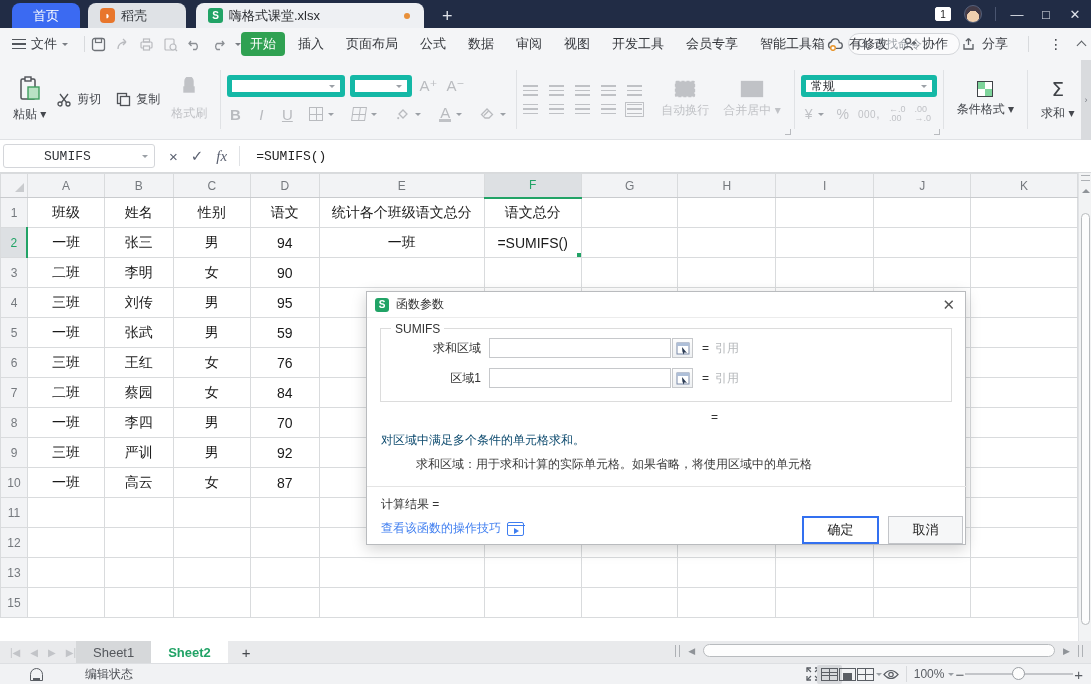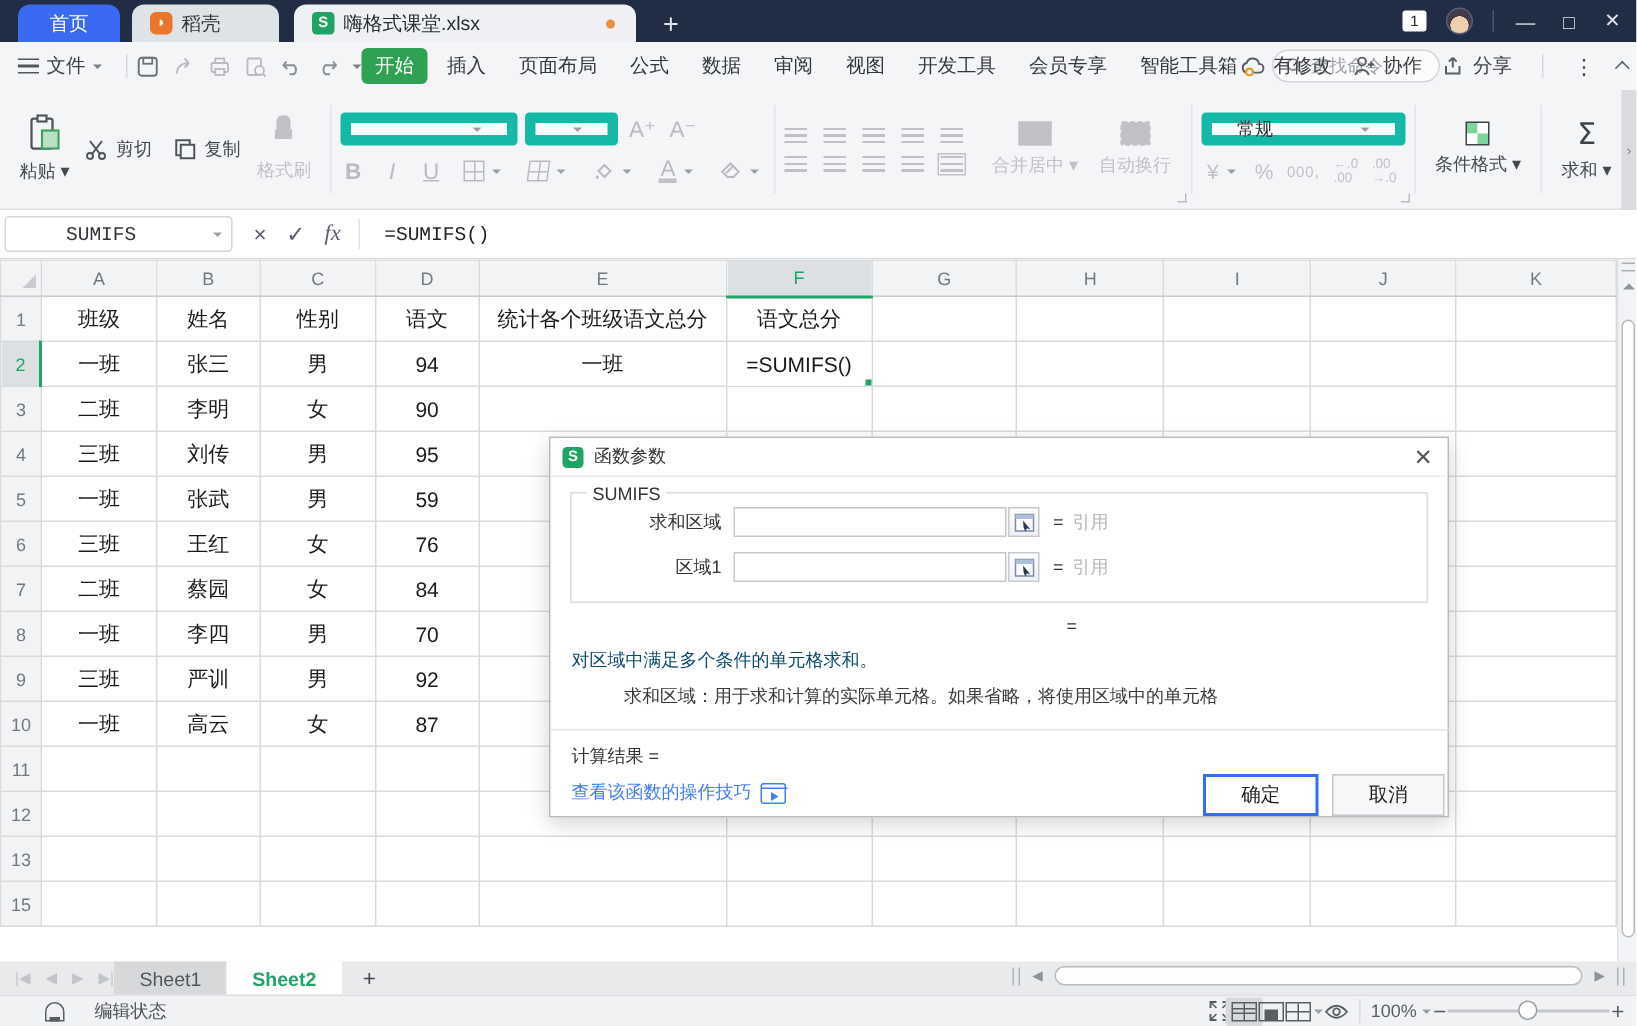--- a/index.html
+++ b/index.html
@@ -41,21 +41,21 @@
 .chev-up{width:7px;height:7px;border-left:1.5px solid #5a5e64;border-top:1.5px solid #5a5e64;transform:rotate(45deg);margin-top:3px}
 
 
 .ribbon{position:absolute;left:0;top:60px;width:1091px;height:80px;background:#f4f5f7;border-bottom:1px solid #e0e2e5;display:flex;align-items:stretch;font-size:12px;color:#45484e}
 .rgroup{display:flex;align-items:center;padding:0 6px;position:relative}
 .rdiv{width:1px;background:#e0e2e5;margin:10px 0}
 .bigbtn{display:flex;flex-direction:column;align-items:center;justify-content:center;gap:4px;padding:0 7px;height:68px}
 .bigbtn .lbl{white-space:nowrap}
 .smbtn{display:flex;align-items:center;gap:5px;padding:2px 4px;white-space:nowrap}
 .disabled,.disabled *{color:#c0c2c6!important;fill:#c0c2c6!important;stroke:#c0c2c6!important}
-.combo{height:22px;border:7px solid #14b8a6;border-radius:3px;background:#fff;display:flex;align-items:center;justify-content:space-between;padding:0 17px;color:#2f3237}
+.combo{height:22px;border:5px solid #14b8a6;border-radius:3px;background:#fff;display:flex;align-items:center;justify-content:space-between;padding:0 5px;color:#2f3237}
 .dcaret{width:0;height:0;border:3.5px solid transparent;border-top-color:#9ba0a6;margin-top:3px}
 .fontrow{display:flex;align-items:center;gap:5px}
 .fmtcol{display:flex;flex-direction:row;gap:7px;justify-content:space-between}
 .fmtrow{display:flex;align-items:center;gap:10px}
 .bi{font-size:15px;color:#b9bbbf;width:16px;text-align:center}
 .lines-ic{width:15px;height:11px;background:repeating-linear-gradient(to bottom,#bfc1c5 0 1.5px,transparent 1.5px 4.5px)}
 .grid-ic{width:14px;height:14px;border:1px solid #b9bbbf;background:
  linear-gradient(#b9bbbf,#b9bbbf) 50% 0/1px 100% no-repeat,
  linear-gradient(#b9bbbf,#b9bbbf) 0 50%/100% 1px no-repeat}
 .cf-ic{width:16px;height:16px;border:1.5px solid #3f4348;display:grid;grid-template-columns:1fr 1fr;grid-template-rows:1fr 1fr}
@@ -125,21 +125,21 @@
 .stab.active{background:#fff;color:#21a366;font-weight:bold}
 .addsheet{font-size:15px;color:#44474c;margin-left:14px}
 .hscroll{position:absolute;right:8px;top:3px;display:flex;align-items:center;gap:8px;color:#8f9398;font-size:9px}
 .hs-split{width:5px;height:12px;border-left:1.5px solid #aeb1b5;border-right:1.5px solid #aeb1b5}
 .hs-thumb{width:352px;height:13px;border:1px solid #b8bbbe;border-radius:7px;background:#fdfdfd}
 
 
 .statusbar{position:absolute;left:0;top:663px;width:1091px;height:21px;background:#f1f2f4;border-top:1px solid #dddfe2;display:flex;align-items:center;font-size:12px;color:#4c4f54}
 .stamp-ic{width:13px;height:13px;margin-left:30px;border:1.2px solid #5a5e64;border-radius:50% 50% 0 0;position:relative}
 .stamp-ic::after{content:"";position:absolute;left:2px;top:9px;width:7px;height:3px;background:#5a5e64}
-.sb-status{margin-left:20px}
+.sb-status{margin-left:42px}
 .sb-right{position:absolute;right:8px;display:flex;align-items:center;gap:1px;color:#5a5e64}
 .view-ic{width:17px;height:13px;border:1.2px solid #5a5e64}
 .view-ic.gridv{background:linear-gradient(#5a5e64,#5a5e64) 50% 0/1px 100% no-repeat,linear-gradient(#5a5e64,#5a5e64) 0 33%/100% 1px no-repeat,linear-gradient(#5a5e64,#5a5e64) 0 66%/100% 1px no-repeat}
 .view-sel{background:#d7d9dc;padding:3px 4px;margin:0 -4px;border-radius:2px}
 .zoomtxt{display:flex;align-items:center;gap:4px}
 .slider{width:108px;height:2px;background:#c3c5c9;position:relative}
 .slider .knob{position:absolute;left:47px;top:-6px;width:13px;height:13px;border-radius:50%;border:1px solid #9a9ea3;background:#fdfdfd}
 .pm{font-size:15px;color:#5a5e64}
 </style>
 </head>
@@ -347,33 +347,33 @@
       <div class="fmtrow" style="gap:11px">
         <span class="lines-ic"></span>
         <span class="lines-ic"></span>
         <span class="lines-ic"></span>
         <span class="lines-ic"></span>
         <span class="lines-ic" style="outline:1px solid #c0c2c6;outline-offset:1px"></span>
       </div>
     </div>
     <div class="rgroup disabled">
       <div class="bigbtn">
+        <svg width="22" height="18" viewBox="0 0 22 18">
+            <rect x="1.5" y="1.5" width="19" height="15" rx="1" fill="none" stroke="#c0c2c6" stroke-width="1.3" stroke-dasharray="3 2"></rect>
+            <path d="M5 7 h12 a2.5 2.5 0 0 1 0 5 h-7 M10 12 l2 -2 M10 12 l2 2" fill="none" stroke="#c0c2c6" stroke-width="1.2"></path>
+          </svg>
+        <span class="lbl">自动换行</span>
+      </div>
+      <div class="bigbtn">
         <svg width="24" height="18" viewBox="0 0 24 18">
             <rect x="1.5" y="1.5" width="21" height="15" fill="none" stroke="#c0c2c6" stroke-width="1.3"></rect>
             <path d="M1.5 6.5 H22.5" stroke="#c0c2c6" stroke-width="1.2"></path>
             <path d="M5 11.5 h14 M5 11.5 l2.5 -2 M5 11.5 l2.5 2 M19 11.5 l-2.5 -2 M19 11.5 l-2.5 2" fill="none" stroke="#c0c2c6" stroke-width="1.2"></path>
           </svg>
         <span class="lbl"><span>合并居中</span> ▾</span>
-      </div>
-      <div class="bigbtn">
-        <svg width="22" height="18" viewBox="0 0 22 18">
-            <rect x="1.5" y="1.5" width="19" height="15" rx="1" fill="none" stroke="#c0c2c6" stroke-width="1.3" stroke-dasharray="3 2"></rect>
-            <path d="M5 7 h12 a2.5 2.5 0 0 1 0 5 h-7 M10 12 l2 -2 M10 12 l2 2" fill="none" stroke="#c0c2c6" stroke-width="1.2"></path>
-          </svg>
-        <span class="lbl">自动换行</span>
       </div>
       <span class="corner"></span>
     </div>
     <div class="rdiv"></div>
 
     <div class="rgroup" style="flex-direction:column;justify-content:center;gap:7px;align-items:flex-start">
       <div class="combo" style="width:136px">
         <span>常规</span>
           <span class="dcaret"></span>
       </div>

